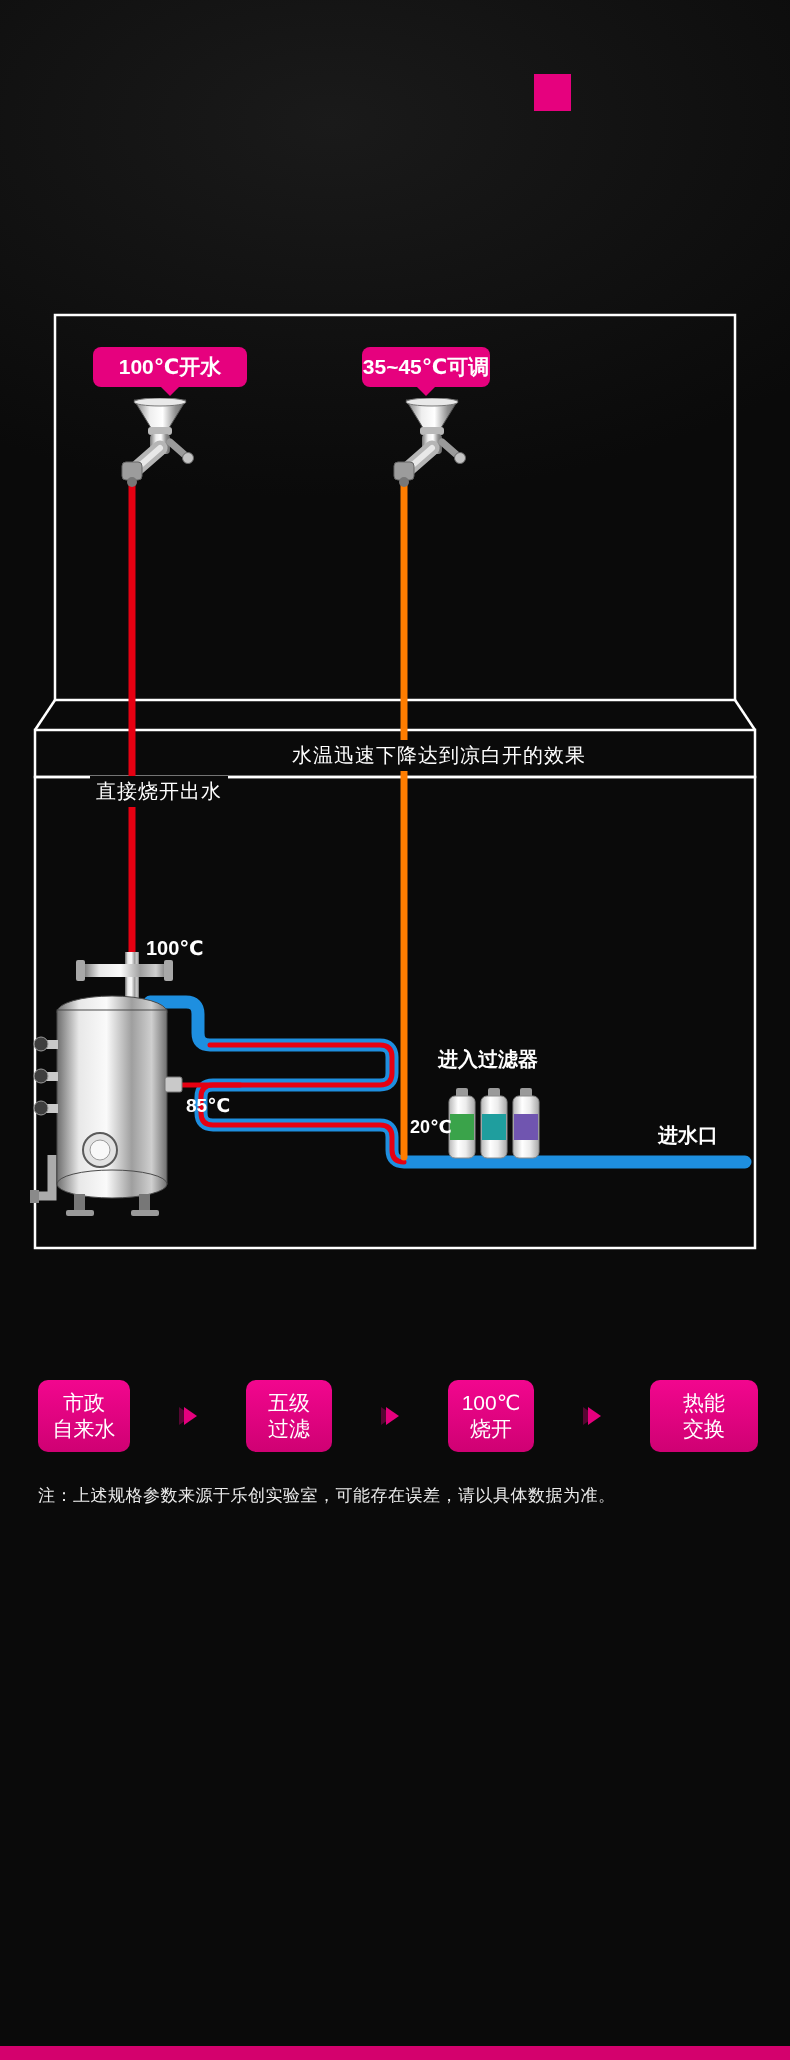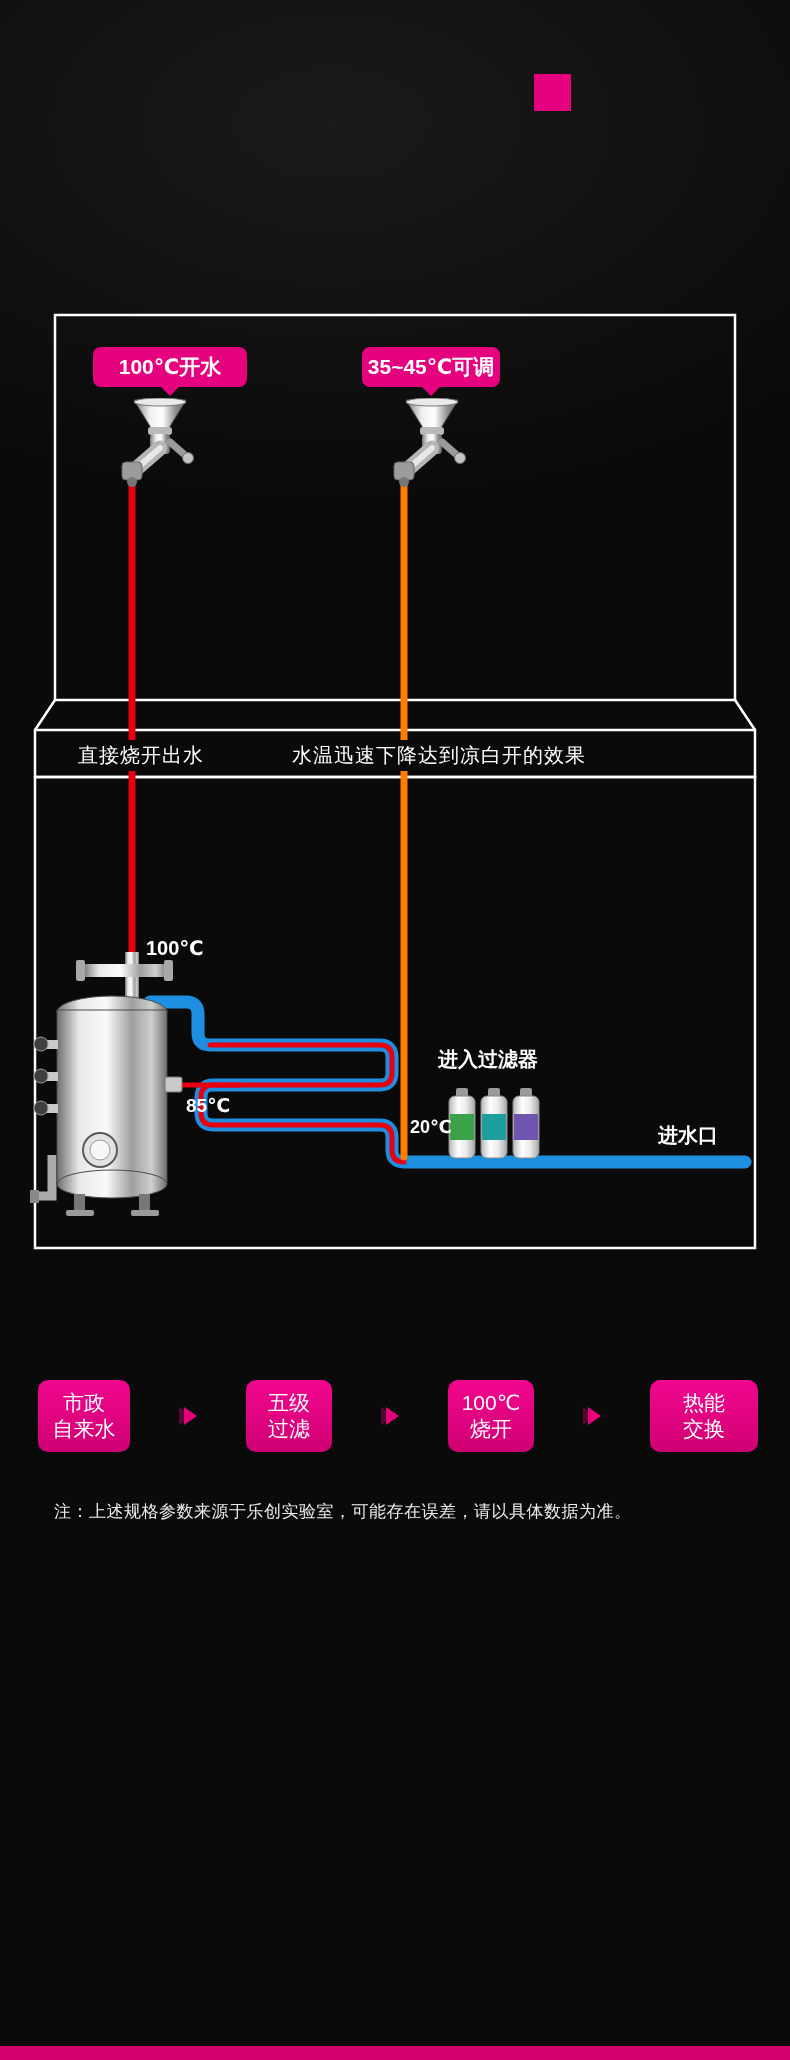--- a/index.html
+++ b/index.html
@@ -13,28 +13,28 @@
   .accent-square{position:absolute;left:534px;top:74px;width:37px;height:37px;background:#e6017e;z-index:4;}
   .subtitle{position:absolute;left:36px;top:184px;font-size:22px;letter-spacing:1px;margin:0;color:#f2f2f2;z-index:4;}
   
   .schematic{position:absolute;left:0;top:0;z-index:1;}
   
   .bubble{position:absolute;top:347px;height:40px;background:#e6017e;border-radius:8px;
     display:flex;align-items:center;justify-content:center;font-size:21px;font-weight:700;z-index:3;}
   .bubble::after{content:"";position:absolute;left:50%;top:100%;transform:translateX(-50%);
     border:9px solid transparent;border-top-color:#e6017e;border-bottom:0;}
   .bubble-left{left:93px;width:154px;}
-  .bubble-right{left:362px;width:138px;}
+  .bubble-right{left:362px;width:128px;}
   
   .faucet{position:absolute;width:100px;height:95px;z-index:3;}
   .faucet-left{left:110px;top:398px;}
   .faucet-right{left:382px;top:398px;}
   
   .caption{position:absolute;top:740px;font-size:20px;background:#0a0a0a;padding:2px 6px;z-index:3;letter-spacing:1px;}
-  .caption-left{left:72px;}
+  .caption-left{left:90px;margin-top:36px;}
   .caption-right{left:286px;}
   
   .lbl{position:absolute;z-index:3;font-weight:700;}
   .temp-100{left:146px;top:936px;font-size:20px;}
   .temp-85{left:186px;top:1094px;font-size:19px;}
   .temp-20{left:410px;top:1116px;font-size:18px;}
   .filter-caption{left:438px;top:1046px;width:122px;font-size:20px;}
   .inlet-caption{left:658px;top:1122px;font-size:20px;}
   
   .desc-line{position:absolute;left:38px;margin:0;font-size:23px;letter-spacing:1px;z-index:2;}
@@ -44,21 +44,21 @@
   .flow{position:absolute;left:38px;top:1380px;display:flex;align-items:center;z-index:2;gap:44px;}
   .step{height:72px;background:linear-gradient(180deg,#f2068e,#cf0173);border-radius:10px;
     display:flex;align-items:center;justify-content:center;text-align:center;
     font-size:21px;line-height:1.25;white-space:pre-line;font-weight:500;}
   .s1{width:92px;} .s2{width:86px;} .s3{width:86px;} .s4{width:108px;} .s5{width:78px;}
   .arrowwrap{display:flex;align-items:center;margin:0 5px;}
   .tri{width:0;height:0;border-style:solid;border-width:9px 0 9px 13px;
     border-color:transparent transparent transparent #e6017e;}
   .tri-ghost{opacity:.35;margin-right:-8px;}
   
-  .footnote{position:absolute;left:38px;top:1484px;margin:16px;font-size:17px;color:#ececec;letter-spacing:.5px;z-index:2;}
+  .footnote{position:absolute;left:38px;top:1484px;margin:0;font-size:17px;color:#ececec;letter-spacing:.5px;z-index:2;}
   .bottom-bar{position:absolute;left:0;bottom:0;width:790px;height:14px;background:#d4016d;z-index:2;}
 </style>
 </head>
 <body>
 
 <div class="page">
 
   <div class="accent-square"></div>
 
   <svg class="schematic" width="790" height="1280" viewBox="0 0 790 1280">

